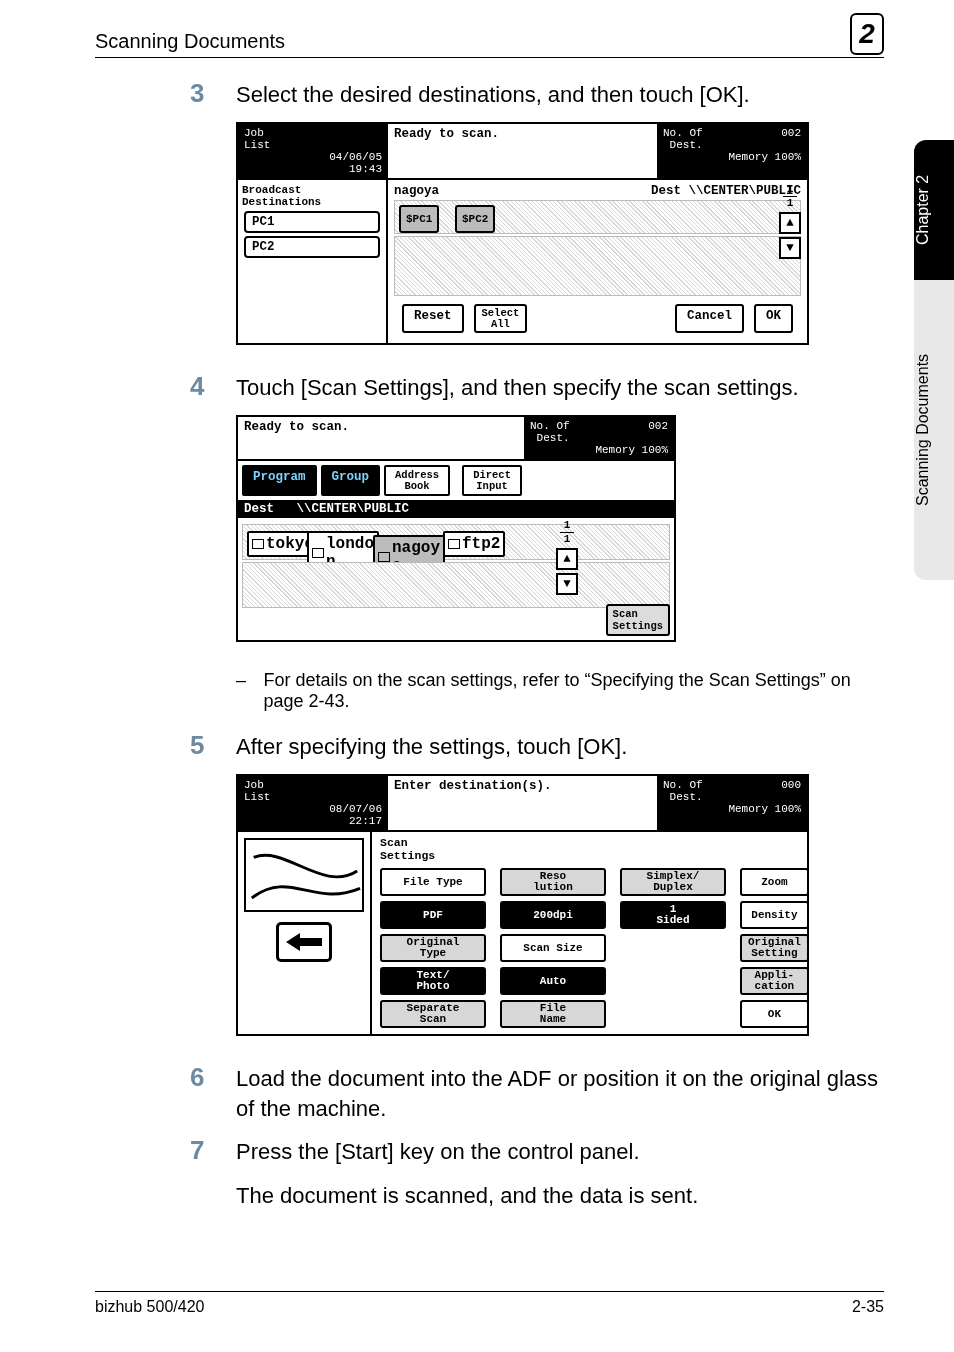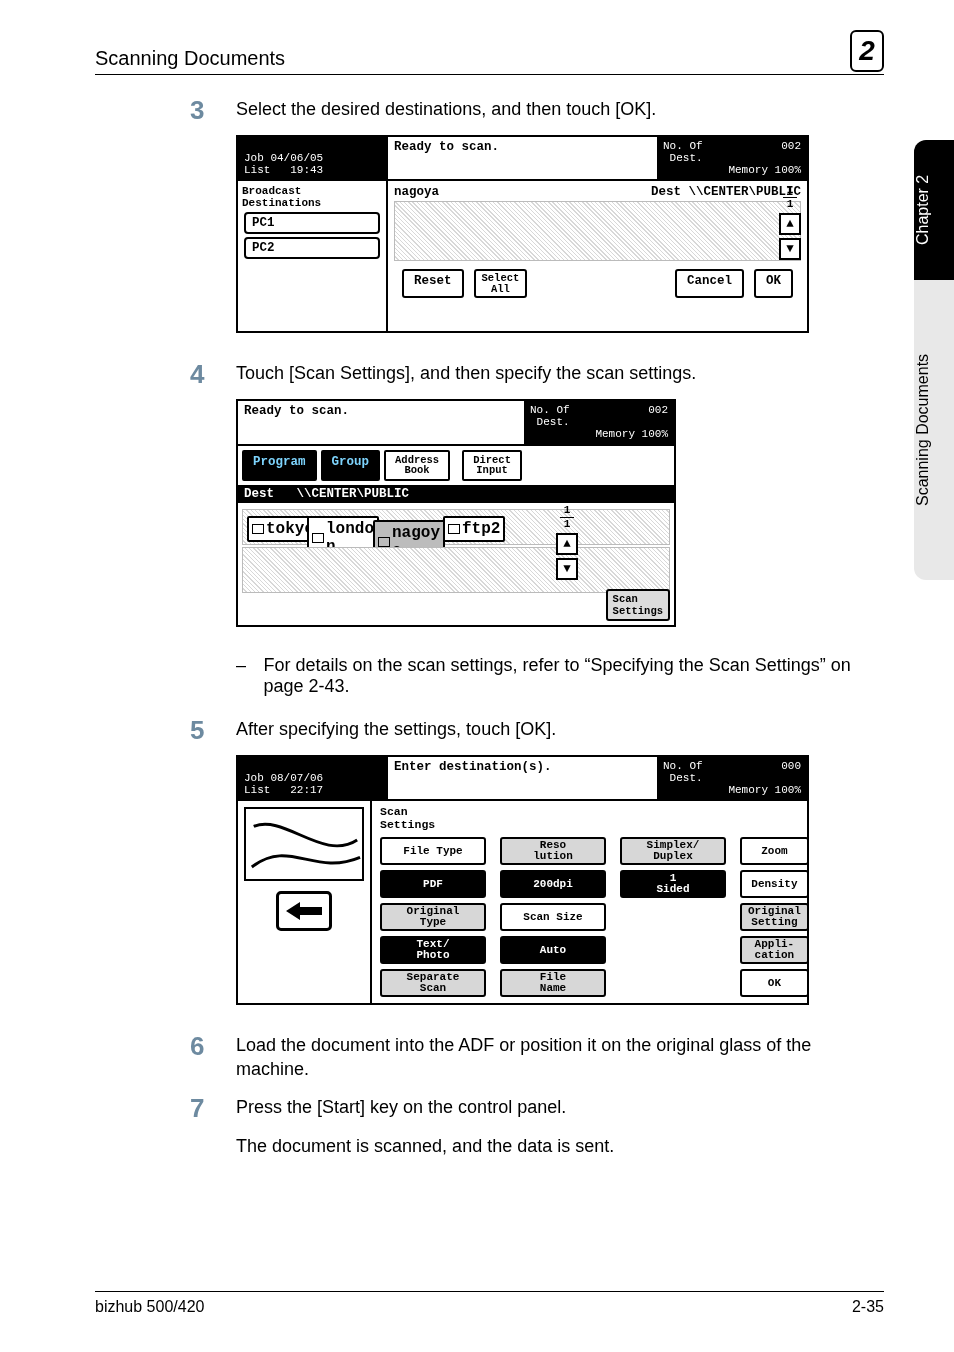--- a/index.html
+++ b/index.html
@@ -7,21 +7,21 @@
     margin: 0; padding: 0;
     width: 954px; height: 1352px;
     background: #fff;
     font-family: Arial, Helvetica, sans-serif;
     color: #000;
     position: relative;
   }
   .page {
     position: relative;
     width: 954px; height: 1352px;
-    padding: 30px 70px 40px 95px;
+    padding: 13px 70px 40px 95px;
   }
   .header-row {
     display: flex; align-items: flex-end;
     border-bottom: 1.5px solid #000;
     padding-bottom: 4px;
     margin-bottom: 22px;
   }
   .header-title { font-size: 20px; flex: 1; }
   .header-badge {
     width: 34px; height: 42px;
@@ -61,21 +61,21 @@
   }
 
   .content { margin-left: 95px; }
 
   .step-row { display: flex; margin-bottom: 12px; }
   .step-num {
     font-size: 26px; font-weight: bold; color: #6d8aa0;
     width: 46px; flex-shrink: 0;
     line-height: 1;
   }
-  .step-body { font-size: 18px; flex: 1; line-height: 1.35; }
+  .step-body { font-size: 22px; flex: 1; line-height: 1.35; }
   .bullet-row { display:flex; margin: 8px 0 20px 46px; font-size:18px; }
   .bullet-dash { width: 30px; }
 
   
   .screen {
     border: 2.5px solid #000;
     background: #fff;
     margin: 8px 0 28px 46px;
     width: 573px;
     font-family: "Courier New", monospace;
@@ -85,21 +85,21 @@
 
   .scr-top {
     display: flex;
     border-bottom: 2px solid #000;
   }
   .scr-top-left, .scr-top-right {
     background: #000; color: #fff;
     padding: 3px 6px;
     line-height: 1.1;
   }
-  .scr-top-left { width: 150px; display:flex; flex-direction:row;align-items:flex-end; }
+  .scr-top-left { width: 150px; display:flex; flex-direction:column; }
   .scr-top-date { font-size:11px; text-align:right; }
   .scr-top-job  { font-size:11px; }
   .scr-top-center {
     flex:1; padding: 3px 6px;
     background:#fff; color:#000; font-weight:bold;
   }
   .scr-top-right { width:150px; text-align:right; font-size:11px; }
   .scr-row { display:flex; }
   .scr-sidepanel {
     width:150px; border-right:2px solid #000;
@@ -248,20 +248,24 @@
           <span class="pcbtn">PC1</span>
           <span class="pcbtn">PC2</span>
         </div>
         <div class="scr-main">
           <div class="destline">
             <span>nagoya</span>
             <span>
               <span>Dest</span>
               <span>\\CENTER\PUBLIC</span>
             </span>
+          </div>
+          <div class="hatch" style="height:34px;">
+            <span class="chip" style="left:4px;">$PC1</span>
+            <span class="chip" style="left:60px;">$PC2</span>
           </div>
           <div class="hatch big-hatch"></div>
 
           <div class="right-vstack">
             <div class="frac">
               <div>1</div>
               <div class="line"></div>
               <div>1</div>
             </div>
             <div class="arrowbtn">▲</div>

